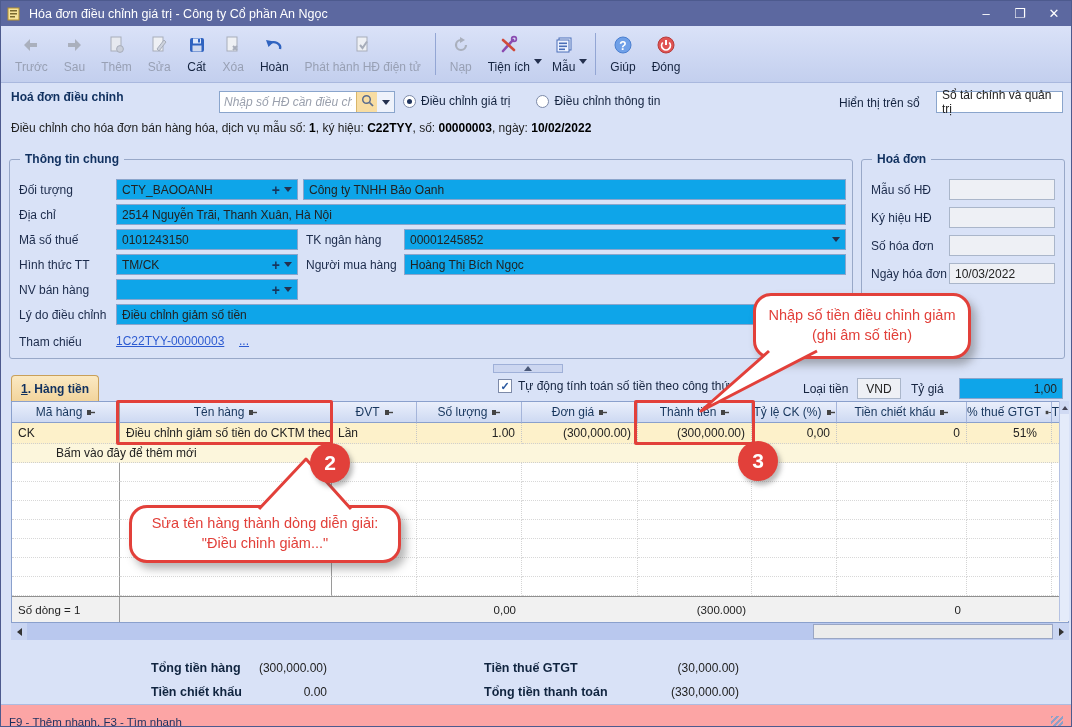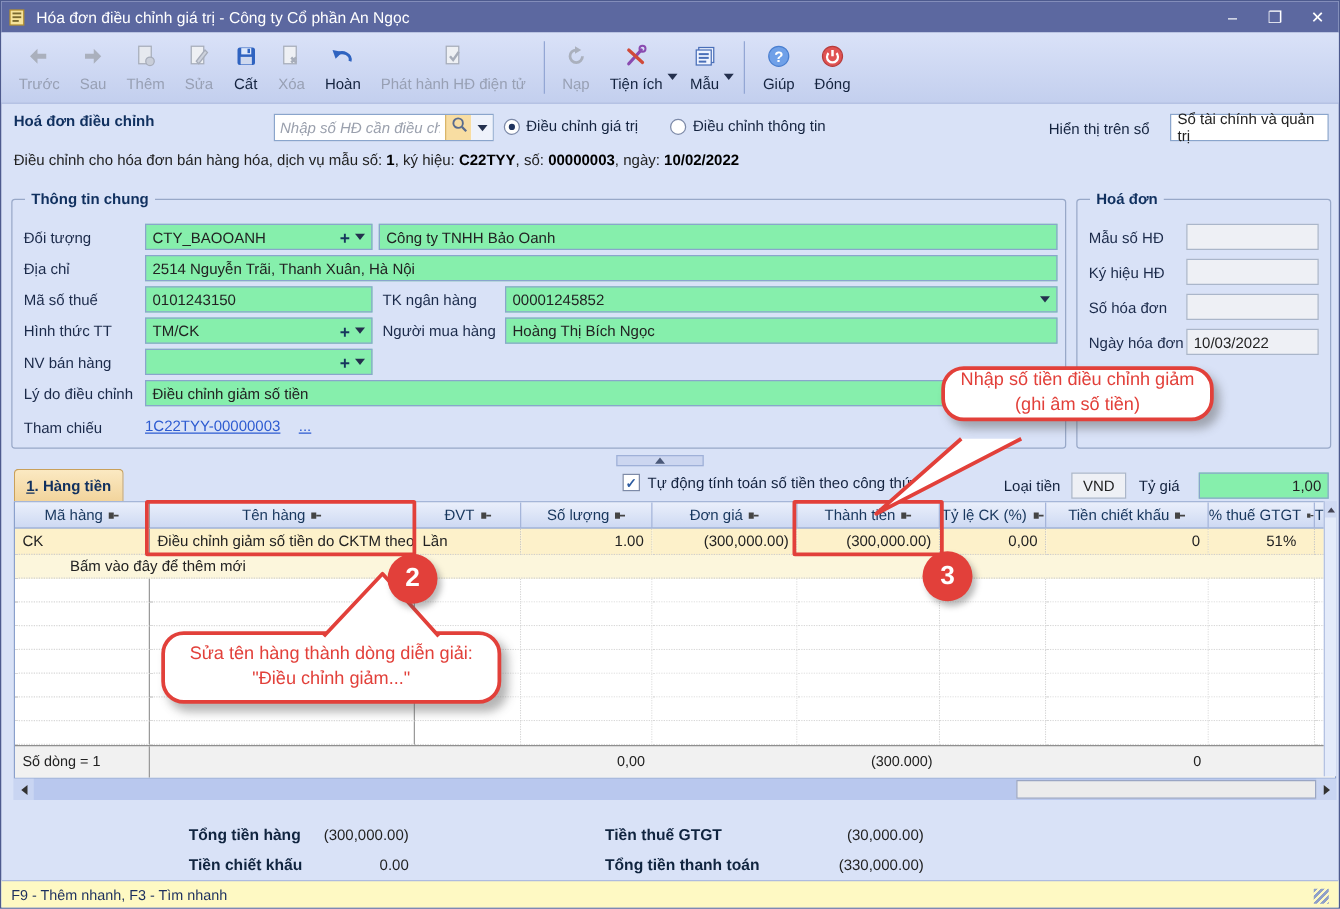--- a/index.html
+++ b/index.html
@@ -45,21 +45,21 @@
   .disp-label{position:absolute;left:838px;top:95px;font-size:12px;color:#14233f;}
   .disp-box{position:absolute;left:935px;top:90px;width:127px;height:22px;background:#fff;
             border:1px solid #8aa5cc;font-size:12px;display:flex;align-items:center;padding:0 5px;color:#222;}
   .info-line{position:absolute;left:10px;top:120px;font-size:12px;color:#222;}
   .info-line b{color:#000;}
   
   .group{position:absolute;border:1px solid #98a8c8;border-radius:3px;}
   .group-label{position:absolute;top:-8px;left:10px;background:#d9e2f7;padding:0 5px;
                font-weight:bold;font-size:12px;color:#10305f;}
   .flabel{position:absolute;font-size:12px;color:#1b2a4a;}
-  .field{position:absolute;height:21px;background:#86efac;border:1px solid #8aa5cc;font-size:12px;
+  .field{position:absolute;height:21px;background:#0ea5e9;border:1px solid #8aa5cc;font-size:12px;
          color:#222;display:flex;align-items:center;padding:0 5px;overflow:hidden;white-space:nowrap;}
   .field.dis{background:#eef0f5;border-color:#aab6ca;}
   .field .grow{flex:1;overflow:hidden;}
   .combo-plus{color:#17365d;font-weight:bold;font-size:14px;margin:0 4px;}
   .combo-arr{width:0;height:0;border-left:4px solid transparent;border-right:4px solid transparent;
              border-top:5px solid #24304e;}
   .link{font-size:12px;color:#2d5bd1;text-decoration:underline;}
   
   .splitter{position:absolute;left:492px;top:363px;width:70px;height:9px;background:#ccd6f0;
             border:1px solid #9fb0d8;display:flex;align-items:center;justify-content:center;}
@@ -111,22 +111,22 @@
   .badge{position:absolute;width:40px;height:40px;border-radius:50%;background:#e2403a;color:#fff;
          font-size:21px;font-weight:bold;display:flex;align-items:center;justify-content:center;
          box-shadow:3px 4px 5px rgba(80,80,80,.4);}
   .bubble{position:absolute;background:#fff;border:3px solid #e2403a;border-radius:18px;
           color:#e2403a;font-size:14.5px;text-align:center;display:flex;flex-direction:column;
           justify-content:center;line-height:1.35;box-shadow:5px 6px 8px rgba(90,90,90,.45);}
   .tail{position:absolute;}
   
   .tot-label{position:absolute;font-size:12.5px;font-weight:bold;color:#10243f;}
   .tot-val{position:absolute;font-size:12px;color:#222;text-align:right;width:130px;}
-  .statusbar{position:absolute;left:0;top:703px;width:100%;height:24px;background:#fef9c3;
-             border-top:1px solid #aebbe0;display:flex;align-items:center;font-size:11.5px;
+  .statusbar{position:absolute;left:0;top:703px;width:100%;height:24px;background:#fca5a5;
+             border-top:1px solid #aebbe0;display:flex;align-items:flex-end;font-size:11.5px;
              color:#1c2f5e;padding:0 8px;}
   .grip{margin-left:auto;width:12px;height:12px;
         background:repeating-linear-gradient(135deg,#8fa0c8 0 2px,transparent 2px 4px);}
 </style>
 </head>
 <body>
 
 <div class="app">
 
   <div class="titlebar">
@@ -544,21 +544,21 @@
       </div>
     <div class="hs-thumb"></div>
     <div class="hs-arr r" style="margin-left:auto;">
         <i></i>
       </div>
   </div>
 
   <div class="redbox" style="left:115px;top:399px;width:217px;height:45px;"></div>
   <div class="redbox" style="left:633px;top:399px;width:121px;height:45px;"></div>
 
-  <div class="bubble" style="left:752px;top:292px;width:218px;height:44px;">
+  <div class="bubble" style="left:752px;top:292px;width:218px;height:66px;">
     <span>Nhập số tiền điều chỉnh giảm</span>
     <span>(ghi âm số tiền)</span>
   </div>
   <svg class="tail" style="left:688px;top:344px;" width="135" height="72">
     <path d="M80 6 L12 66 L128 6" fill="#ffffff" stroke="#e2403a" stroke-width="3" stroke-linejoin="round"></path>
   </svg>
 
   <div class="bubble" style="left:128px;top:504px;width:272px;height:58px;">
     <span>Sửa tên hàng thành dòng diễn giải:</span>
     <span>"Điều chỉnh giảm..."</span>

